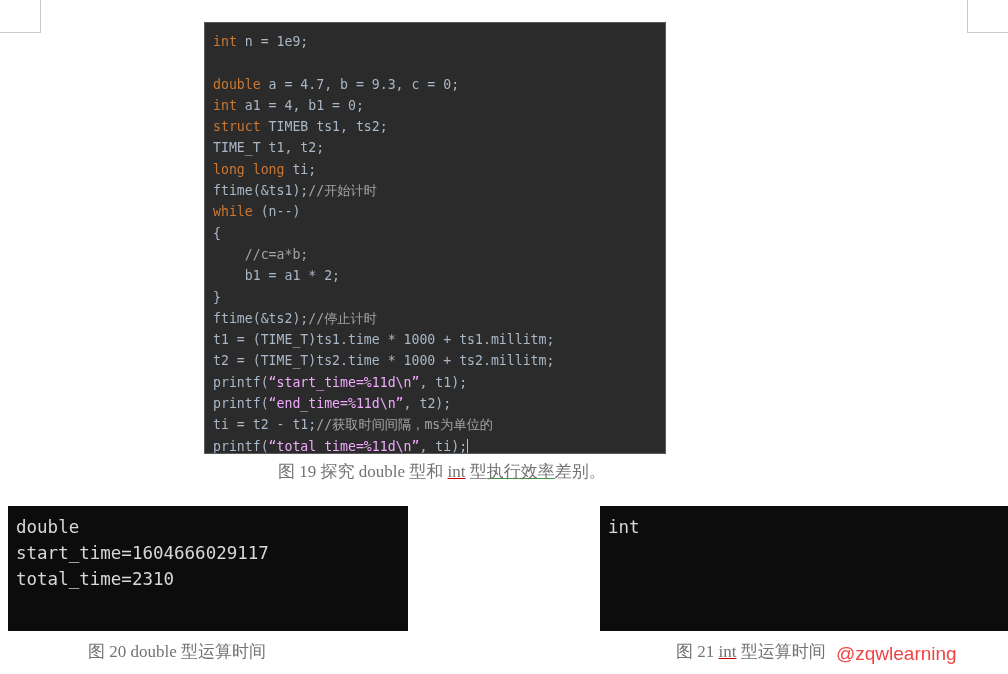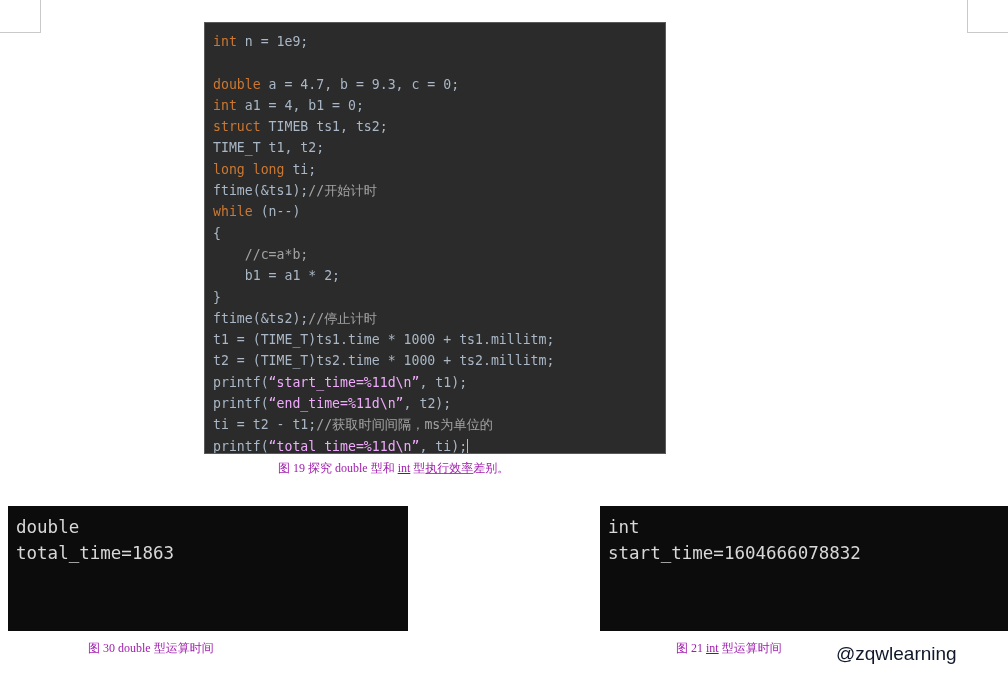--- a/index.html
+++ b/index.html
@@ -53,22 +53,22 @@
     width: 1px;
     height: 14px;
     background: #bbbbbb;
     vertical-align: -2px;
   }
 
   
   .caption {
     position: absolute;
     font-family: "Liberation Serif", serif;
-    font-size: 12px;
-    color: #a21caf;
+    font-size: 17px;
+    color: #737373;
     white-space: nowrap;
   }
   .caption .u-red { text-decoration: underline; text-decoration-color: #c00000; }
   .caption .u-green { text-decoration: underline; text-decoration-color: #3c9a3c; }
   .cap-fig19 { left: 278px; top: 460px; }
   .cap-fig20 { left: 88px;  top: 640px; }
   .cap-fig21 { left: 676px; top: 640px; }
 
   
   .console {
@@ -86,33 +86,33 @@
   .console-left  { left: 8px;   top: 506px; width: 400px; height: 125px; }
   .console-right { left: 600px; top: 506px; width: 408px; height: 125px; }
 
   
   .watermark {
     position: absolute;
     left: 836px;
     top: 643px;
     font-family: "Liberation Sans", sans-serif;
     font-size: 19px;
-    color: #0f172a;
+    color: #ef4444;
     white-space: nowrap;
   }
 </style>
 </head>
 <body>
 
 <div class="corner-mark left"></div>
 <div class="corner-mark right"></div>
 
 <div class="code-shot" id="code-shot"><div class="ln"><span class="kw">int</span><span class="plain"> n = 1e9;</span></div><div class="ln"></div><div class="ln"><span class="kw">double</span><span class="plain"> a = 4.7, b = 9.3, c = 0;</span></div><div class="ln"><span class="kw">int</span><span class="plain"> a1 = 4, b1 = 0;</span></div><div class="ln"><span class="kw">struct</span><span class="plain"> TIMEB ts1, ts2;</span></div><div class="ln"><span class="plain">TIME_T t1, t2;</span></div><div class="ln"><span class="kw">long long</span><span class="plain"> ti;</span></div><div class="ln"><span class="plain">ftime(&amp;ts1);</span><span class="cmt">//开始计时</span></div><div class="ln"><span class="kw">while</span><span class="plain"> (n--)</span></div><div class="ln"><span class="plain">{</span></div><div class="ln"><span class="cmt">    //c=a*b;</span></div><div class="ln"><span class="plain">    b1 = a1 * 2;</span></div><div class="ln"><span class="plain">}</span></div><div class="ln"><span class="plain">ftime(&amp;ts2);</span><span class="cmt">//停止计时</span></div><div class="ln"><span class="plain">t1 = (TIME_T)ts1.time * 1000 + ts1.millitm;</span></div><div class="ln"><span class="plain">t2 = (TIME_T)ts2.time * 1000 + ts2.millitm;</span></div><div class="ln"><span class="plain">printf(</span><span class="str">“start_time=%11d\n”</span><span class="plain">, t1);</span></div><div class="ln"><span class="plain">printf(</span><span class="str">“end_time=%11d\n”</span><span class="plain">, t2);</span></div><div class="ln"><span class="plain">ti = t2 - t1;</span><span class="cmt">//获取时间间隔，ms为单位的</span></div><div class="ln"><span class="plain">printf(</span><span class="str">“total_time=%11d\n”</span><span class="plain">, ti);</span><span class="caret"></span></div></div>
 
 <div class="caption cap-fig19"><span>图 19  探究 double 型和 </span><span class="u-red">int</span><span> 型</span><span class="u-green">执行效率</span><span>差别。</span></div>
 
-<div class="console console-left" id="console-left"><div>double</div><div>total_time=1863</div></div>
-<div class="console console-right" id="console-right"><div>int</div><div>start_time=1604666078832</div></div>
+<div class="console console-left" id="console-left"><div>double</div><div>start_time=1604666029117</div><div>total_time=2310</div></div>
+<div class="console console-right" id="console-right"><div>int</div></div>
 
-<div class="caption cap-fig20">图 30 double 型运算时间</div>
+<div class="caption cap-fig20">图 20 double 型运算时间</div>
 <div class="caption cap-fig21"><span>图 21 </span><span class="u-red">int</span><span> 型运算时间</span></div>
 
 <div class="watermark">@zqwlearning</div>
 
 </body></html>

